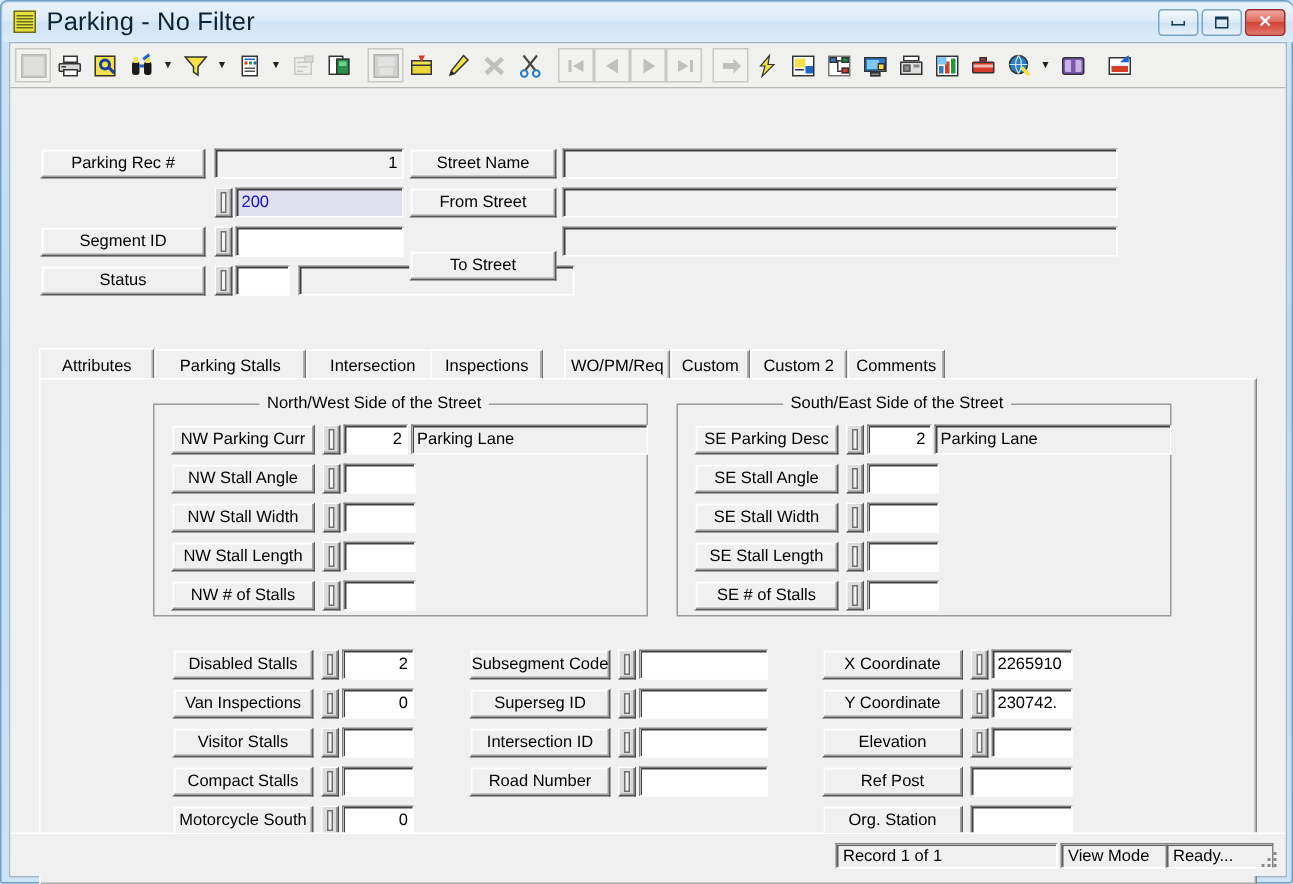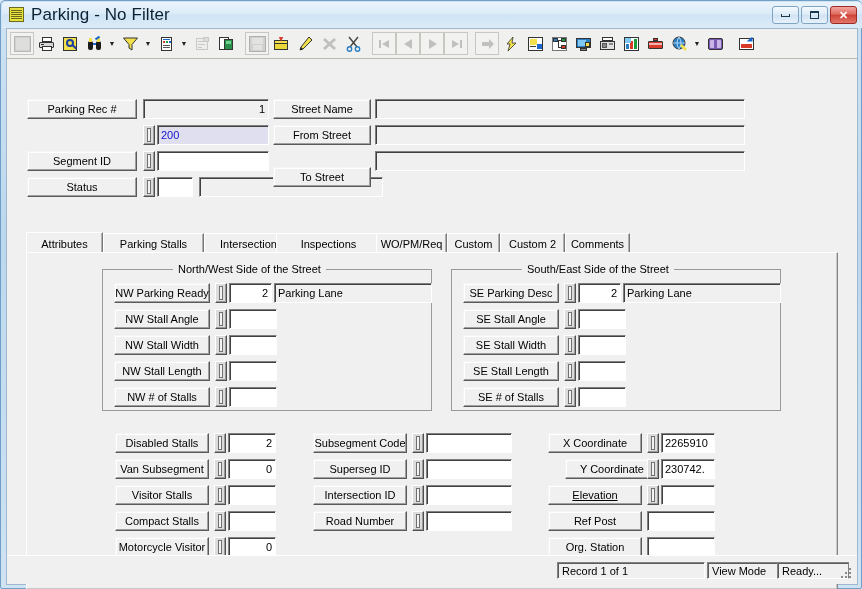--- a/index.html
+++ b/index.html
@@ -449,33 +449,33 @@
           <div class="lbl" style="left: 266px; top: 66px; width: 98px;">From Street</div>
           <div class="inp ro" style="left: 368px; top: 66px; width: 370px;"></div>
           <div class="lbl" style="left: 266px; top: 92px; width: 98px; margin-top: 16px;">To Street</div>
           <div class="inp ro" style="left: 368px; top: 92px; width: 370px;"></div>
         </div>
 
       <div id="tabstrip">
           <div class="tab sel" style="left: 0px; width: 77px;">Attributes</div>
           <div class="tab" style="left: 77px; width: 101px;">Parking Stalls</div>
           <div class="tab" style="left: 178px; width: 89px;">Intersection</div>
-          <div class="tab" style="left: 250px; width: 105px;">Inspections</div>
+          <div class="tab" style="left: 261px; width: 75px;">Inspections</div>
           <div class="tab" style="left: 350px; width: 71px;">WO/PM/Req</div>
           <div class="tab" style="left: 421px; width: 53px;">Custom</div>
           <div class="tab" style="left: 474px; width: 65px;">Custom 2</div>
           <div class="tab" style="left: 539px; width: 65px;">Comments</div>
         </div>
 
       <div id="tabpanel">
         <div id="panel-content">
             <div class="group" style="left: 75px; top: 16px; width: 330px; height: 142px;">
               <div class="group-title" style="left: 70px;">North/West Side of the Street</div>
             </div>
-            <div class="lbl" style="left: 87px; top: 30px; width: 96px;">NW Parking Ready</div>
+            <div class="lbl" style="left: 87px; top: 30px; width: 96px;">NW Parking Curr</div>
             <div class="lk" style="left: 188px; top: 30px;"></div>
             <div class="inp num" style="left: 202px; top: 30px; width: 43px;">2</div>
             <div class="inp ro" style="left: 247px; top: 30px; width: 158px;">Parking Lane</div>
             <div class="lbl" style="left: 87px; top: 56px; width: 96px;">NW Stall Angle</div>
             <div class="lk" style="left: 188px; top: 56px;"></div>
             <div class="inp" style="left: 202px; top: 56px; width: 48px;"></div>
             <div class="lbl" style="left: 87px; top: 82px; width: 96px; text-align: right;">NW Stall Width</div>
             <div class="lk" style="left: 188px; top: 82px;"></div>
             <div class="inp" style="left: 202px; top: 82px; width: 48px;"></div>
             <div class="lbl" style="left: 87px; top: 108px; width: 96px;">NW Stall Length</div>
@@ -499,30 +499,30 @@
             <div class="inp" style="left: 551px; top: 82px; width: 48px;"></div>
             <div class="lbl" style="left: 436px; top: 108px; width: 96px;">SE Stall Length</div>
             <div class="lk" style="left: 537px; top: 108px;"></div>
             <div class="inp" style="left: 551px; top: 108px; width: 48px;"></div>
             <div class="lbl" style="left: 436px; top: 134px; width: 96px;">SE # of Stalls</div>
             <div class="lk" style="left: 537px; top: 134px;"></div>
             <div class="inp" style="left: 551px; top: 134px; width: 48px;"></div>
             <div class="lbl" style="left: 88px; top: 180px; width: 94px;">Disabled Stalls</div>
             <div class="lk" style="left: 187px; top: 180px;"></div>
             <div class="inp num" style="left: 201px; top: 180px; width: 48px;">2</div>
-            <div class="lbl" style="left: 88px; top: 206px; width: 94px;">Van Subsegment</div>
+            <div class="lbl" style="left: 88px; top: 206px; width: 94px;">Van Inspections</div>
             <div class="lk" style="left: 187px; top: 206px;"></div>
             <div class="inp num" style="left: 201px; top: 206px; width: 48px;">0</div>
             <div class="lbl" style="left: 88px; top: 232px; width: 94px;">Visitor Stalls</div>
             <div class="lk" style="left: 187px; top: 232px;"></div>
             <div class="inp num" style="left: 201px; top: 232px; width: 48px;"></div>
             <div class="lbl" style="left: 88px; top: 258px; width: 94px;">Compact Stalls</div>
             <div class="lk" style="left: 187px; top: 258px;"></div>
             <div class="inp num" style="left: 201px; top: 258px; width: 48px;"></div>
-            <div class="lbl" style="left: 88px; top: 284px; width: 94px;">Motorcycle Visitor</div>
+            <div class="lbl" style="left: 88px; top: 284px; width: 94px;">Motorcycle South</div>
             <div class="lk" style="left: 187px; top: 284px;"></div>
             <div class="inp num" style="left: 201px; top: 284px; width: 48px;">0</div>
             <div class="lbl" style="left: 88px; top: 310px; width: 94px;">Elec Charging Stalls</div>
             <div class="lk" style="left: 187px; top: 310px;"></div>
             <div class="inp num" style="left: 201px; top: 310px; width: 48px;"></div>
             <div class="lbl" style="left: 286px; top: 180px; width: 94px;">Subsegment Code</div>
             <div class="lk" style="left: 385px; top: 180px;"></div>
             <div class="inp" style="left: 399px; top: 180px; width: 86px;"></div>
             <div class="lbl" style="left: 286px; top: 206px; width: 94px;">Superseg ID</div>
             <div class="lk" style="left: 385px; top: 206px;"></div>
@@ -532,24 +532,24 @@
             <div class="inp" style="left: 399px; top: 232px; width: 86px;"></div>
             <div class="lbl" style="left: 286px; top: 258px; width: 94px;">Road Number</div>
             <div class="lk" style="left: 385px; top: 258px;"></div>
             <div class="inp" style="left: 399px; top: 258px; width: 86px;"></div>
             <div class="lbl" style="left: 286px; top: 310px; width: 94px;">Fixed Asset ID</div>
             <div class="lk" style="left: 385px; top: 310px;"></div>
             <div class="inp" style="left: 399px; top: 310px; width: 86px;"></div>
             <div class="lbl" style="left: 521px; top: 180px; width: 94px;">X Coordinate</div>
             <div class="lk" style="left: 620px; top: 180px;"></div>
             <div class="inp" style="left: 634px; top: 180px; width: 54px;">2265910</div>
-            <div class="lbl" style="left: 538px; top: 206px; width: 94px; text-align: center;">Y Coordinate</div>
+            <div class="lbl" style="left: 521px; top: 206px; width: 94px; text-align: center;">Y Coordinate</div>
             <div class="lk" style="left: 620px; top: 206px;"></div>
             <div class="inp" style="left: 634px; top: 206px; width: 54px;">230742.</div>
-            <div class="lbl" style="left: 521px; top: 232px; width: 94px; text-decoration: underline;">Elevation</div>
+            <div class="lbl" style="left: 521px; top: 232px; width: 94px;">Elevation</div>
             <div class="lk" style="left: 620px; top: 232px;"></div>
             <div class="inp" style="left: 634px; top: 232px; width: 54px;"></div>
             <div class="lbl" style="left: 521px; top: 258px; width: 94px;">Ref Post</div>
             <div class="inp" style="left: 620px; top: 258px; width: 68px;"></div>
             <div class="lbl" style="left: 521px; top: 284px; width: 94px;">Org. Station</div>
             <div class="inp" style="left: 620px; top: 284px; width: 68px;"></div>
             <div class="lbl" style="left: 521px; top: 310px; width: 94px;">Curr Station</div>
             <div class="inp ro" style="left: 620px; top: 310px; width: 68px;"></div>
           </div>
       </div>

